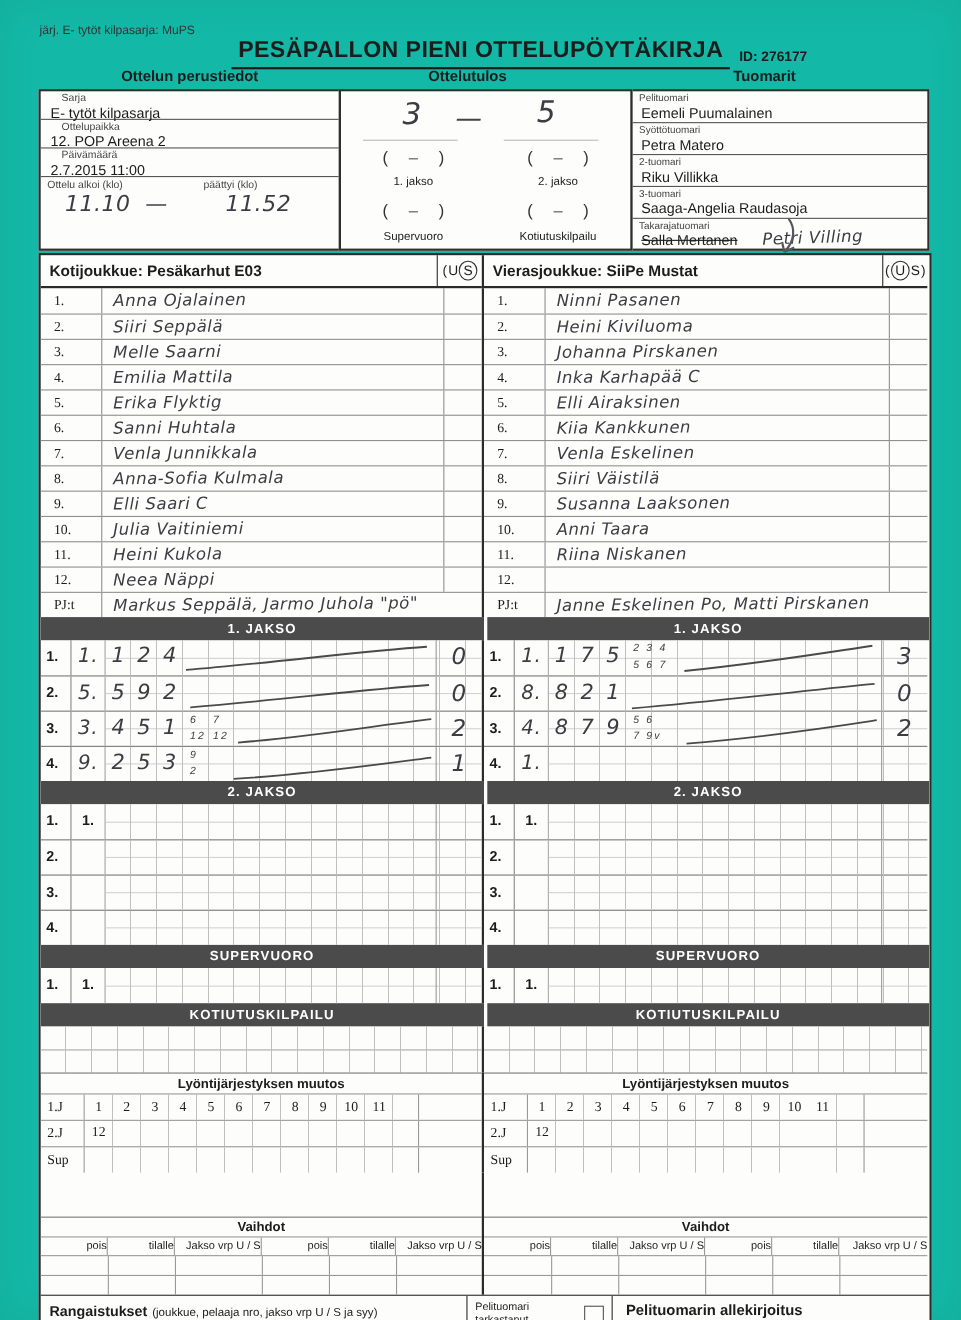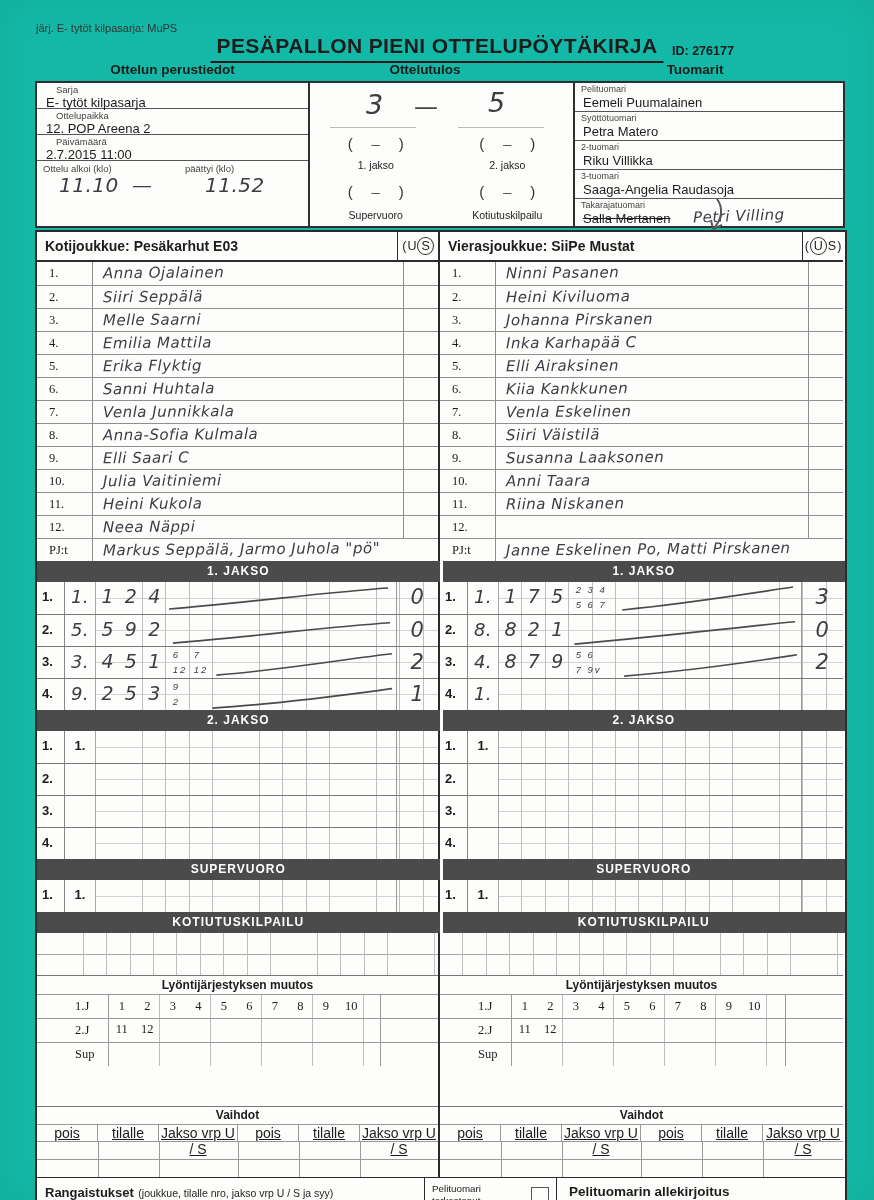--- a/index.html
+++ b/index.html
@@ -88,31 +88,31 @@
   .strike{position:absolute;left:0;top:0;width:calc(100% - 42px);height:100%;pointer-events:none;}
   .strike path{stroke:#4a4a4a;stroke-width:1.7;fill:none;}
   
   .k-grid{height:42px;
     background-image:
       repeating-linear-gradient(to right,transparent 0,transparent 22.5px,#bfbfbf 22.5px,#bfbfbf 23.4px),
       linear-gradient(#a8a8a8,#a8a8a8);
     background-size:auto 100%,100% 1px;background-position:0 0,0 50%;background-repeat:repeat-x,no-repeat;}
   
   .m-head{height:18px;border-top:1.4px solid #777;text-align:center;font-weight:700;font-size:12px;line-height:18px;}
-  .m-row{display:flex;height:24px;border-top:1px solid #999;box-sizing:border-box;padding-left:32px;}
+  .m-row{display:flex;height:24px;border-top:1px solid #999;box-sizing:border-box;}
   .m-lab{width:40px;border-right:1px solid #999;font-size:12.5px;padding-left:6px;line-height:23px;box-sizing:border-box;}
   .m-cells{flex:1;position:relative;
     background-image:repeating-linear-gradient(to right,transparent 0,transparent 24.6px,#bfbfbf 24.6px,#bfbfbf 25.5px);
     background-size:auto 100%;}
   .m-cells span{display:inline-block;width:25.5px;text-align:center;font-size:12.5px;line-height:23px;}
   .m-tail{width:57px;border-left:1px solid #999;}
   
   .v-head{height:17px;border-top:1.4px solid #777;text-align:center;font-weight:700;font-size:12px;line-height:17px;margin-top:40px;}
   .v-sub{display:flex;height:17px;border-top:1px solid #999;box-sizing:border-box;}
-  .v-sub span{display:block;font-size:14px;line-height:16px;text-align:center;border-right:1px solid #999;box-sizing:border-box;text-decoration:underline;}
+  .v-sub span{display:block;font-size:10px;line-height:16px;text-align:right;border-right:1px solid #999;box-sizing:border-box;}
   .vw1{width:61px}.vw2{width:61px}.vw3{width:79px}.vlast{border-right:none!important;flex:1;}
   .v-row{height:17px;border-top:1px solid #999;
     background-image:linear-gradient(#999,#999),linear-gradient(#999,#999),linear-gradient(#999,#999),linear-gradient(#999,#999),linear-gradient(#999,#999);
     background-size:1px 100%,1px 100%,1px 100%,1px 100%,1px 100%;
     background-position:61px 0,122px 0,201px 0,262px 0,323px 0;background-repeat:no-repeat;}
   
   .bottom{display:flex;border-top:1.6px solid #2b2b2b;height:62px;box-sizing:content-box;}
   .b-left{width:388px;border-right:1.4px solid #2b2b2b;padding:5px 8px;box-sizing:border-box;}
   .b-left .bl{font-size:13px;font-weight:700;}
   .b-left .bh{font-size:10.5px;color:#222;}
@@ -651,21 +651,21 @@
             <span class="vw3 vlast">Jakso vrp U / S</span>
         </div>
         <div class="v-row"></div>
           <div class="v-row"></div>
       </div>
     </div>
 
     <div class="bottom">
       <div class="b-left">
         <span class="bl">Rangaistukset</span>
-        <span class="bh">(joukkue, tilalle nro, jakso vrp U / S ja syy)</span>
+        <span class="bh">(joukkue, pelaaja nro, jakso vrp U / S ja syy)</span>
       </div>
       <div class="b-mid">
         <div>Pelituomari tarkastanut</div>
         <div>joukkueidenpelaajaluvat.</div>
         <div class="p3">Puutteet merkitty erikseen.</div>
         <span class="chk"></span>
       </div>
       <div class="b-right">
         <span class="sl">Pelituomarin allekirjoitus</span>
         <svg class="sig" width="190" height="70">

